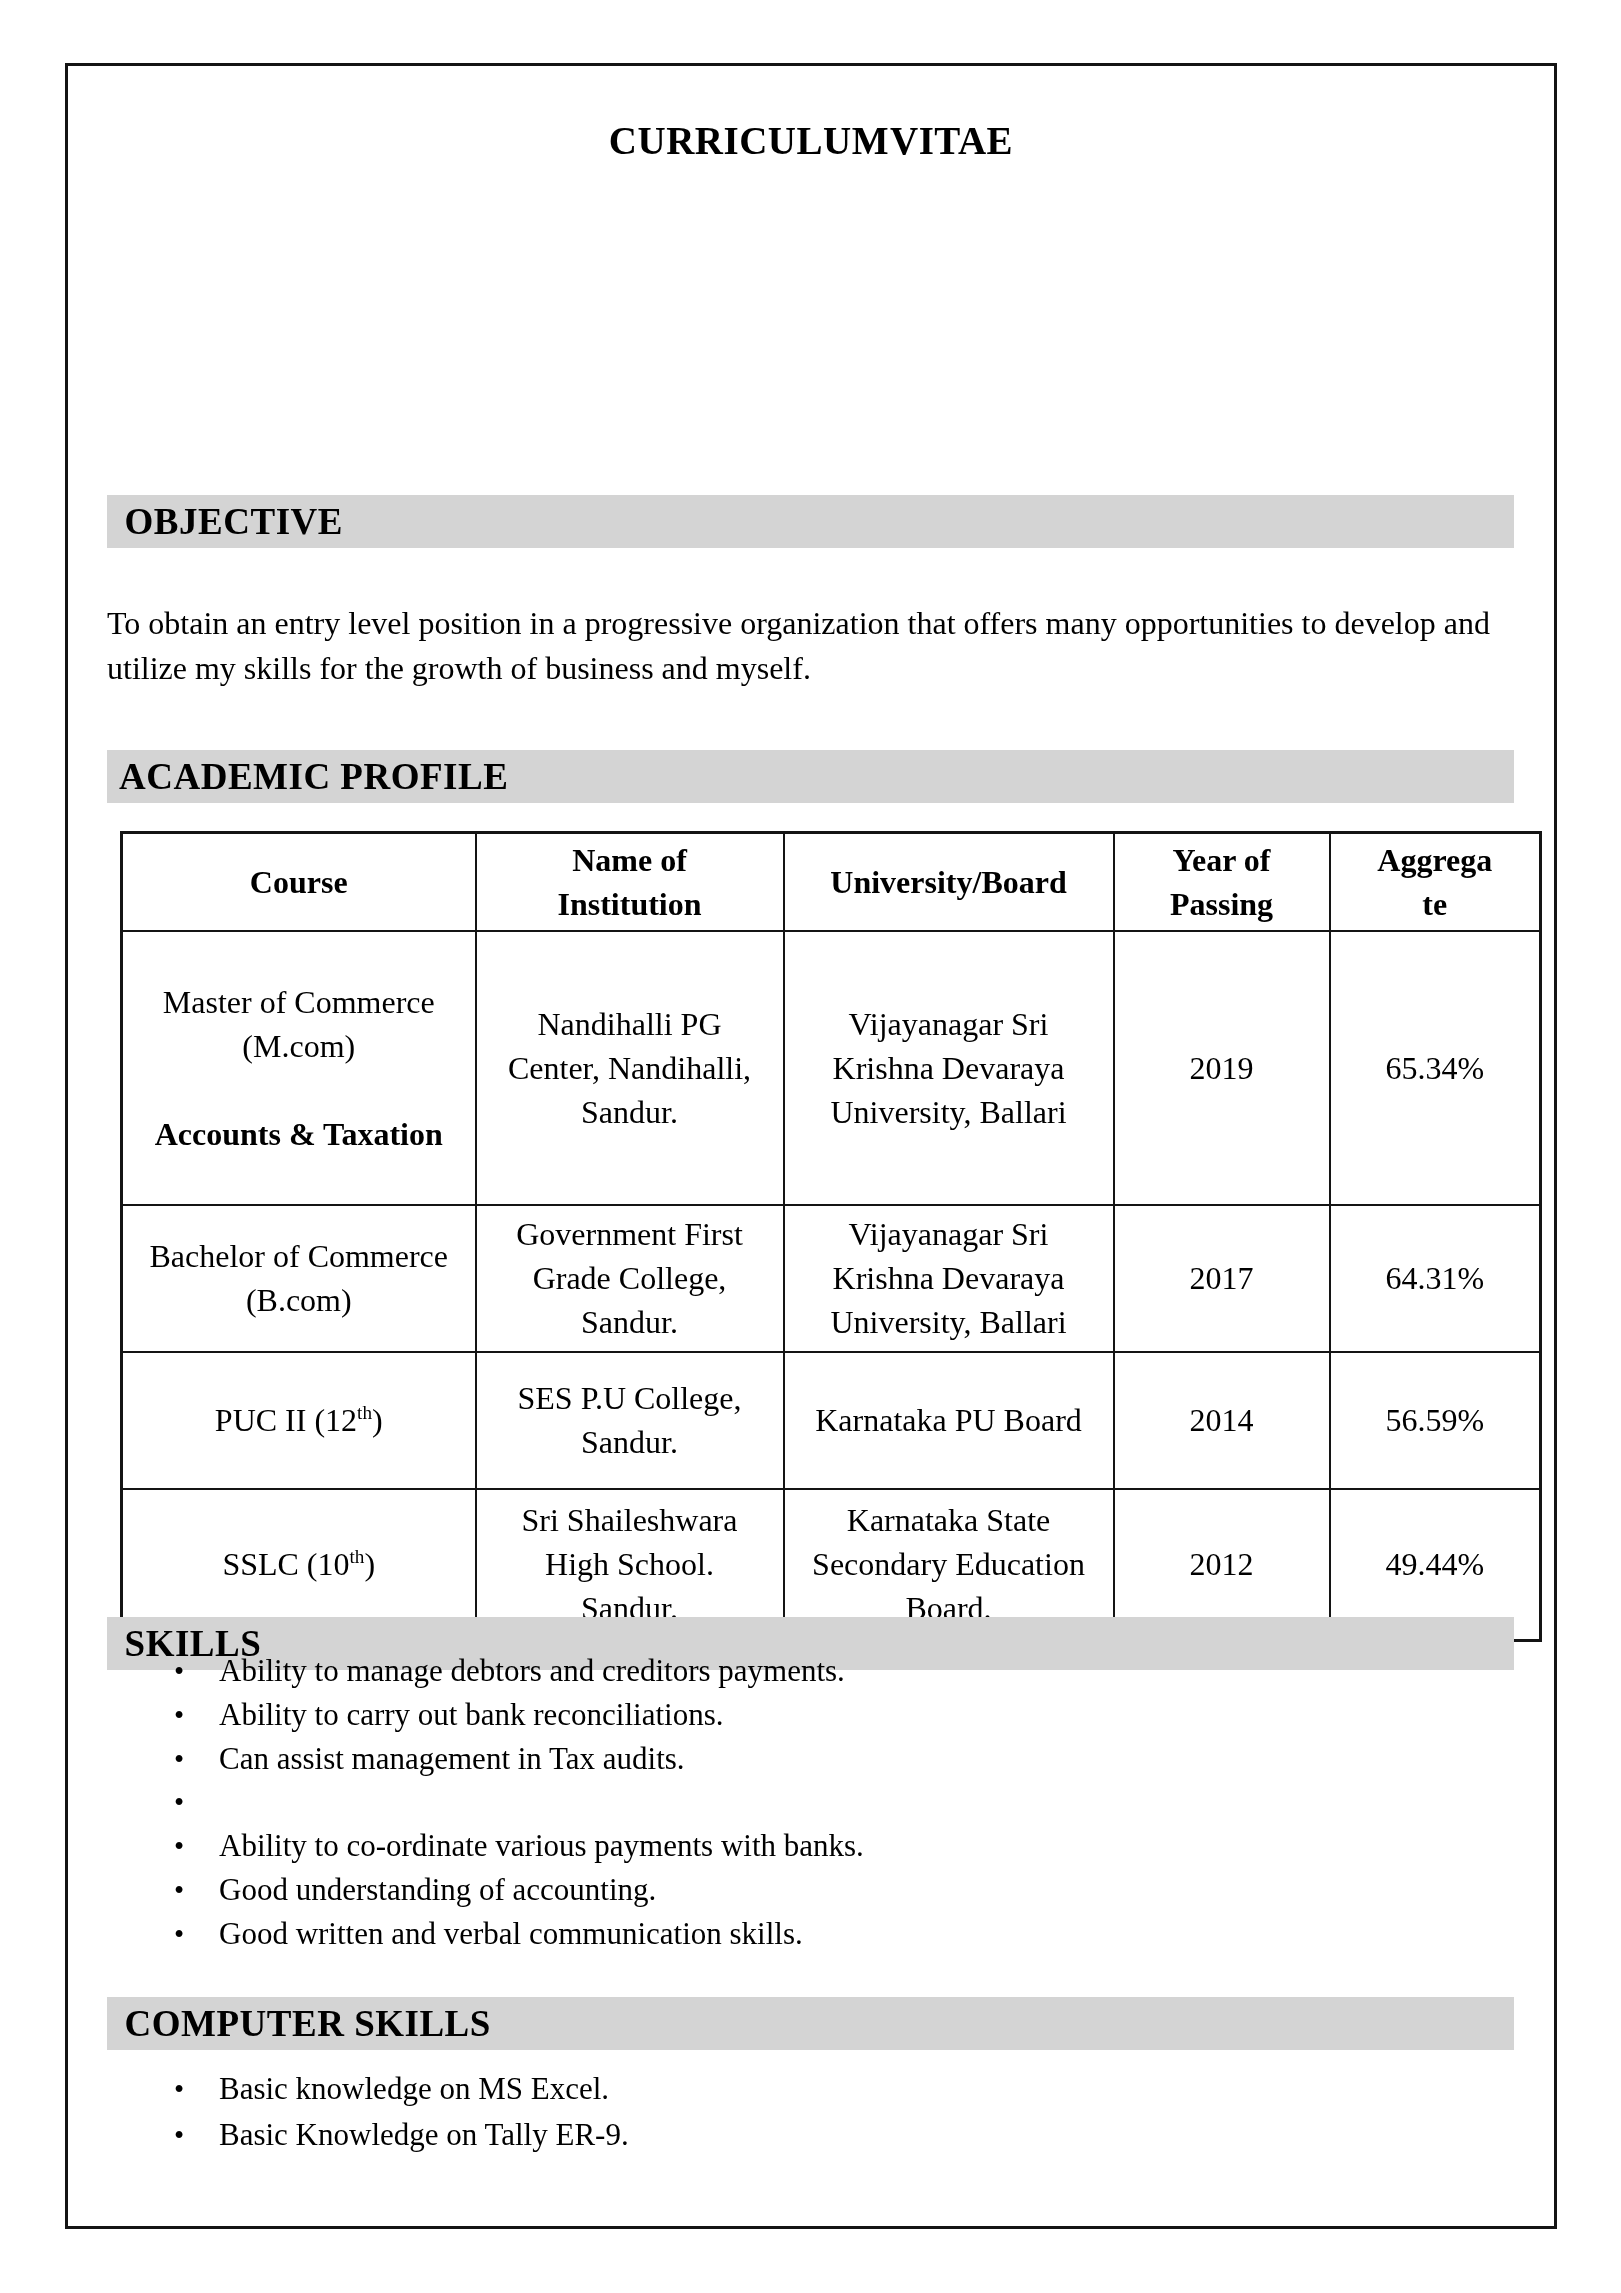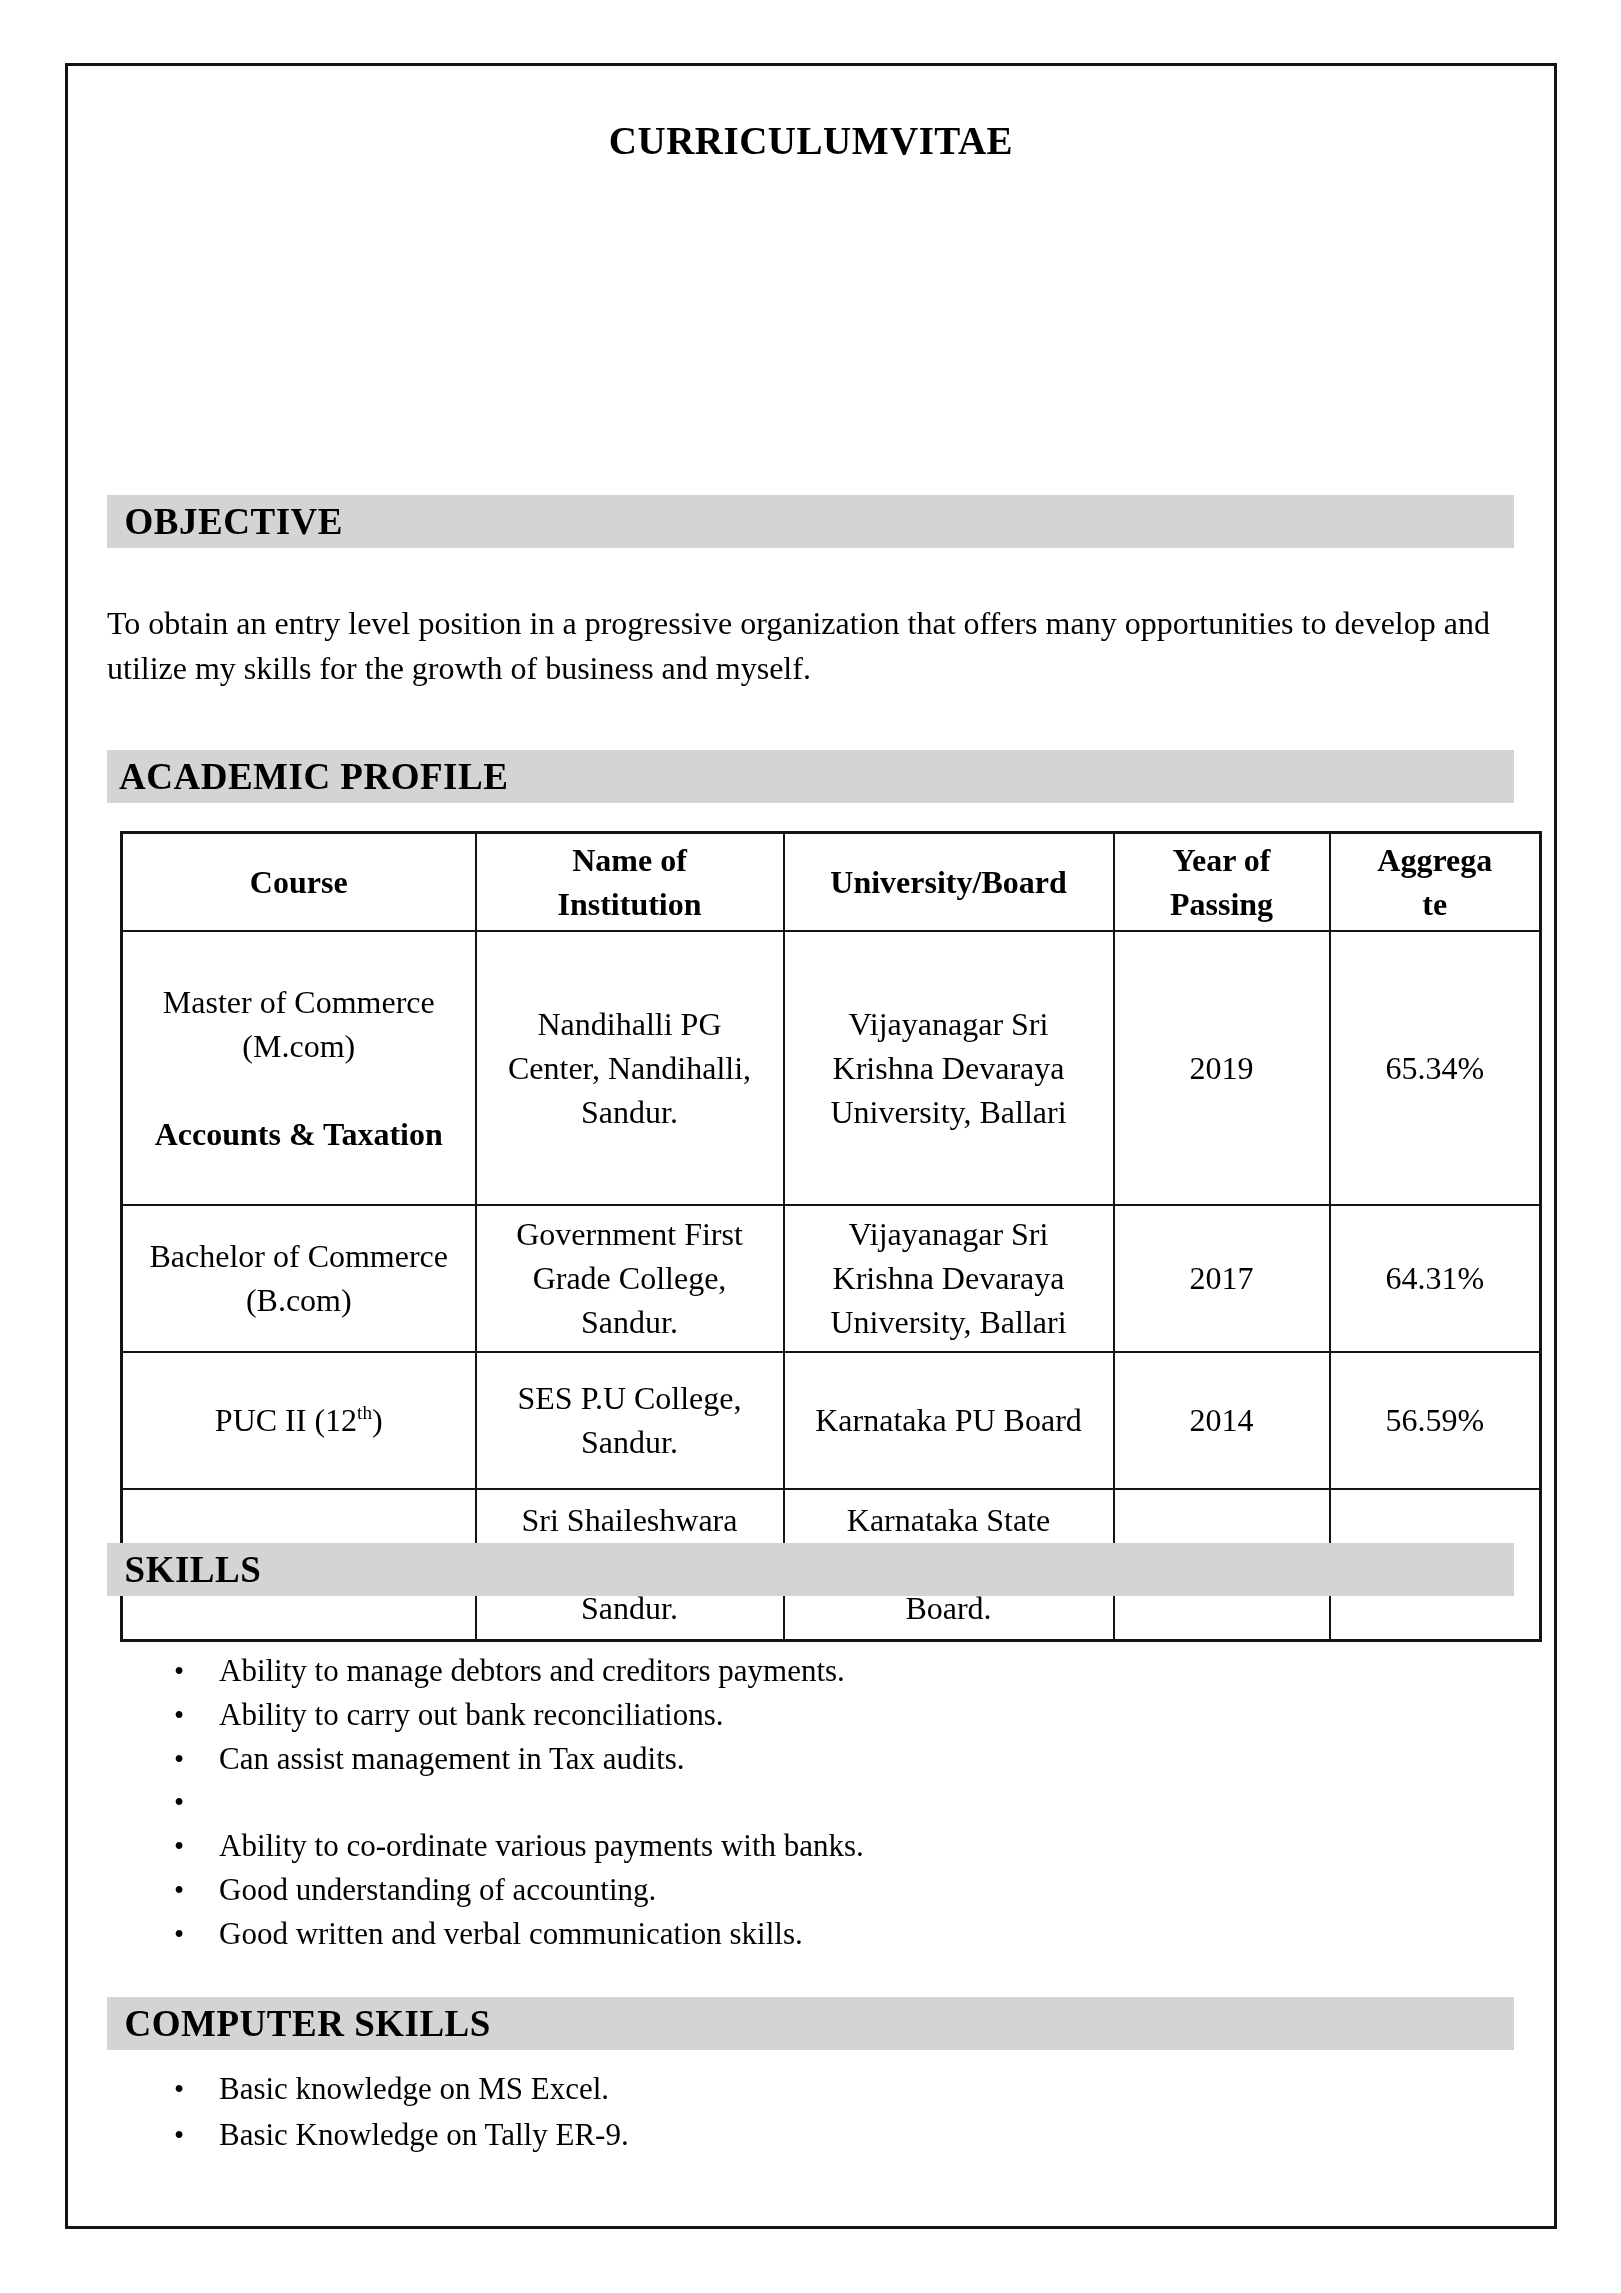--- a/index.html
+++ b/index.html
@@ -39,21 +39,21 @@
     height: 53px;
     background: var(--band, #d4d4d4);
     font-size: 37px;
     font-weight: bold;
     line-height: 53px;
     padding-left: 17.6px;
     letter-spacing: 0.5px;
   }
   .band-objective { top: 429px; }
   .band-academic  { top: 684px; padding-left: 12px; }
-  .band-skills    { top: 1477px; }
+  .band-skills    { top: 1551px; }
   .band-computer  { top: 1931px; }
   .objective-body {
     position: absolute;
     top: 535px;
     left: 39px;
     width: 1416px;
     font-size: 32px;
     line-height: 45px;
   }
   table.academic {

